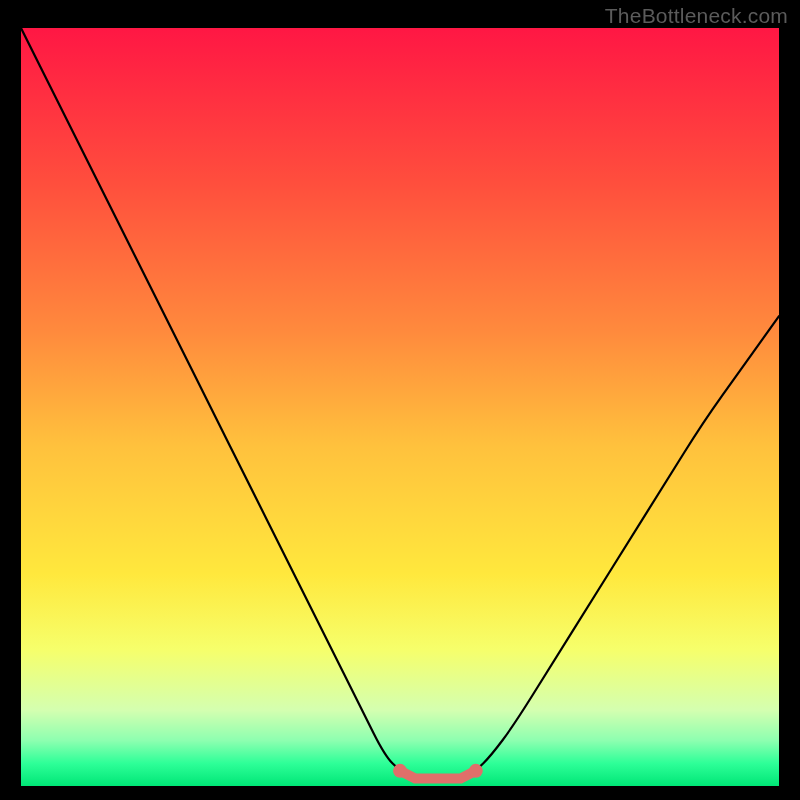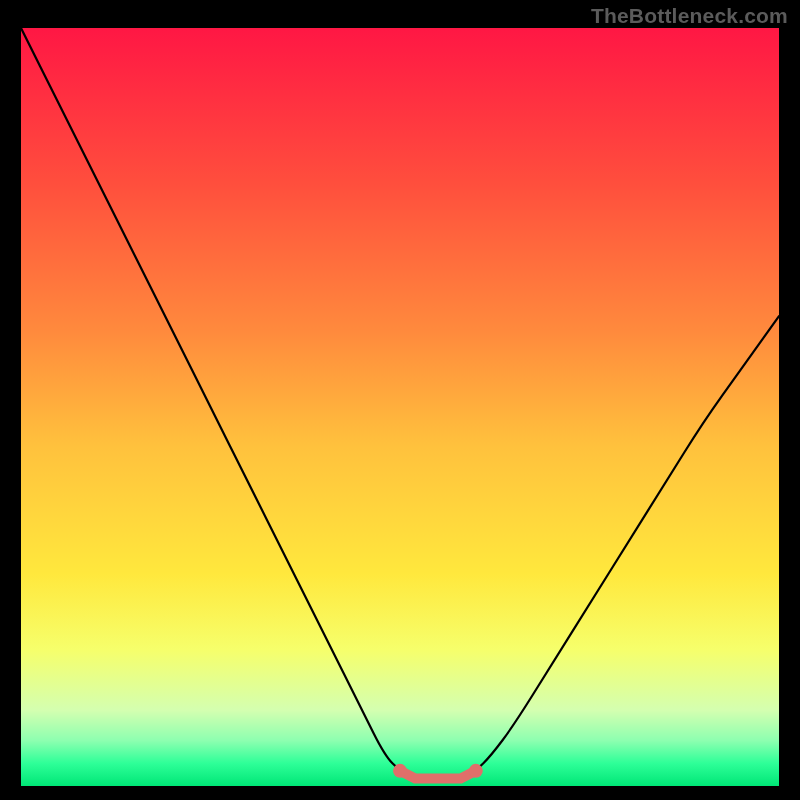--- a/index.html
+++ b/index.html
@@ -15,21 +15,21 @@
     width: 800px;
     height: 800px;
     background: #000;
   }
   .watermark {
     position: absolute;
     top: 4px;
     right: 12px;
     font-family: Arial, Helvetica, sans-serif;
     font-size: 21px;
-    font-weight: 700;
+    font-weight: 400;
     color: #5b5b5b;
     letter-spacing: 0.2px;
     z-index: 10;
   }
   .plot {
     position: absolute;
     left: 21px;
     top: 28px;
     width: 758px;
     height: 758px;

